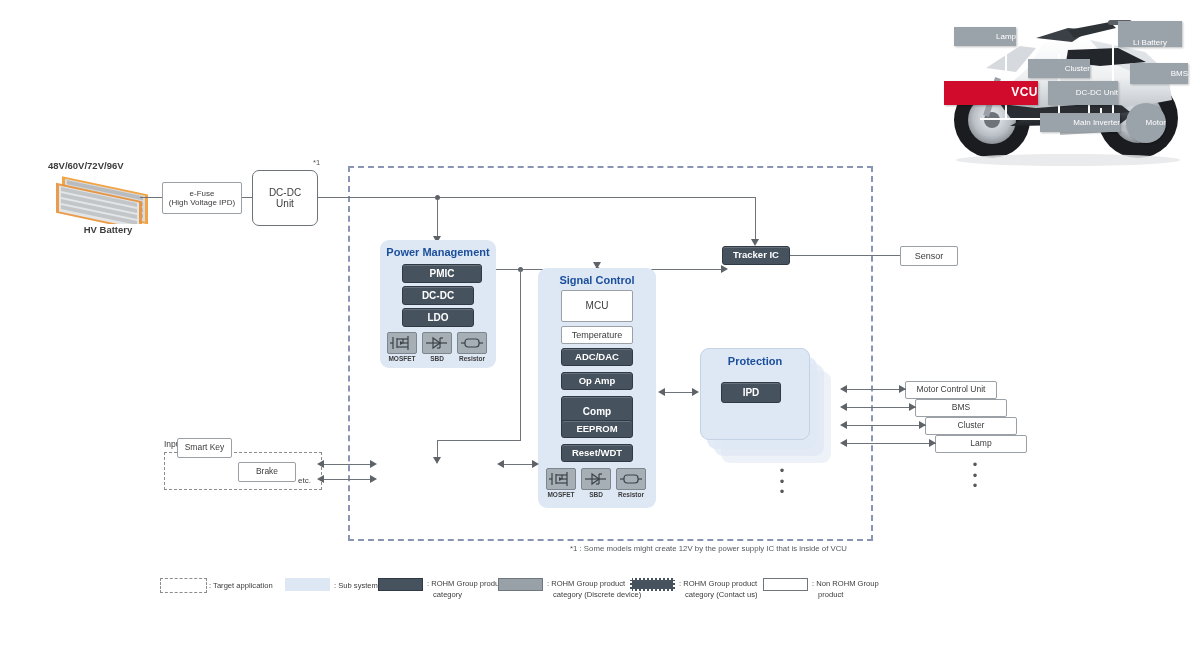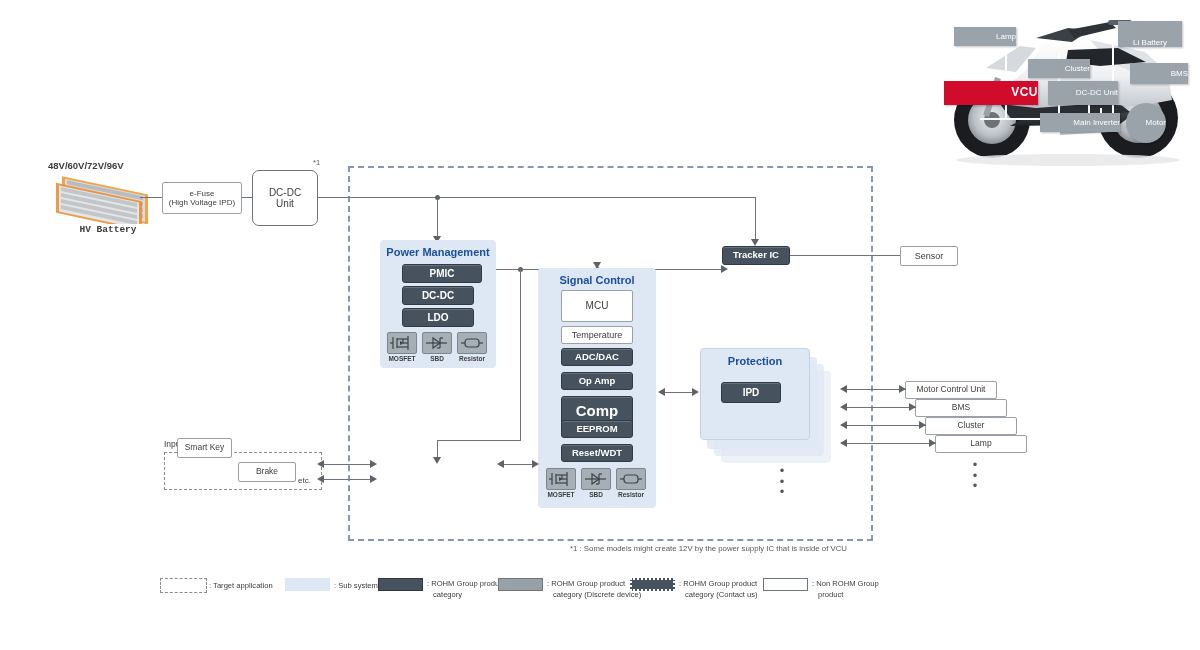--- a/index.html
+++ b/index.html
@@ -10,21 +10,21 @@
   .abs{position:absolute;box-sizing:border-box;}
 
   
   .dark-box{background:#46525e;border:1px solid #2f3a44;border-radius:3px;
       color:#ffffff;font-weight:bold;display:flex;align-items:center;
       justify-content:center;text-align:center;line-height:1.1;
       box-shadow:inset 0 1px 0 rgba(255,255,255,.18);}
   .white-box{background:#ffffff;border:1px solid #9aa0a6;border-radius:2px;
       color:#3c3c3c;display:flex;align-items:center;justify-content:center;
       text-align:center;line-height:1.15;}
-  .subsys{background:#dee7f4;border-radius:4px;}
+  .subsys{background:#dee7f4;border-radius:9px;}
   .subsys-title{position:absolute;width:100%;text-align:center;
       color:#1b4f9c;font-weight:bold;font-size:11px;}
 
   
   .hline{background:#6d7378;height:1.4px;}
   .vline{background:#6d7378;width:1.4px;}
   .dot{background:#5d6368;border-radius:50%;width:5px;height:5px;}
   .arr{width:0;height:0;}
   .arr-r{border-top:4.5px solid transparent;border-bottom:4.5px solid transparent;border-left:7px solid #5d6368;}
   .arr-l{border-top:4.5px solid transparent;border-bottom:4.5px solid transparent;border-right:7px solid #5d6368;}
@@ -173,21 +173,21 @@
         <rect x="13" y="0" width="80" height="26" fill="#e3e5e7"></rect>
         <g fill="#c3c6c9">
           <rect x="15" y="1" width="76" height="4"></rect>
           <rect x="15" y="7" width="76" height="4"></rect>
           <rect x="15" y="13" width="76" height="4"></rect>
           <rect x="15" y="19" width="76" height="4"></rect>
         </g>
       </g>
     </svg>
   </div>
-  <div class="abs hvb-lbl" style="left:58px;top:224px;width:100px;font-family:Liberation Mono, monospace;">HV Battery</div>
+  <div class="abs hvb-lbl" style="left:58px;top:224px;width:100px;">HV Battery</div>
 
   <div class="abs white-box" style="left:162px;top:182px;width:80px;height:32px;font-size:8px;flex-direction:column;">
     <span>e-Fuse</span>
     <span>(High Voltage IPD)</span>
   </div>
 
   <div class="abs hline" style="left:140px;top:197px;width:22px;"></div>
 
   <div class="abs hline" style="left:242px;top:197px;width:11px;"></div>
 
@@ -283,21 +283,21 @@
     </div>
     <div class="abs white-box" style="left:23px;top:58px;width:72px;height:18px;font-size:9px;">
       <span>Temperature</span>
     </div>
     <div class="abs dark-box" style="left:23px;top:80px;width:72px;height:18px;font-size:9.5px;">
       <span>ADC/DAC</span>
     </div>
     <div class="abs dark-box" style="left:23px;top:104px;width:72px;height:18px;font-size:9.5px;">
       <span>Op Amp</span>
     </div>
-    <div class="abs dark-box" style="left:23px;top:128px;width:72px;height:31px;font-size:15px;">
+    <div class="abs dark-box" style="left:23px;top:128px;width:72px;height:31px;font-size:10px;">
       <span>Comp</span>
     </div>
     <div class="abs dark-box" style="left:23px;top:152px;width:72px;height:18px;font-size:9.5px;">
       <span>EEPROM</span>
     </div>
     <div class="abs dark-box" style="left:23px;top:176px;width:72px;height:18px;font-size:9.5px;">
       <span>Reset/WDT</span>
     </div>
 
     <div class="abs disc" style="left:8px;top:200px;width:30px;height:22px;">

